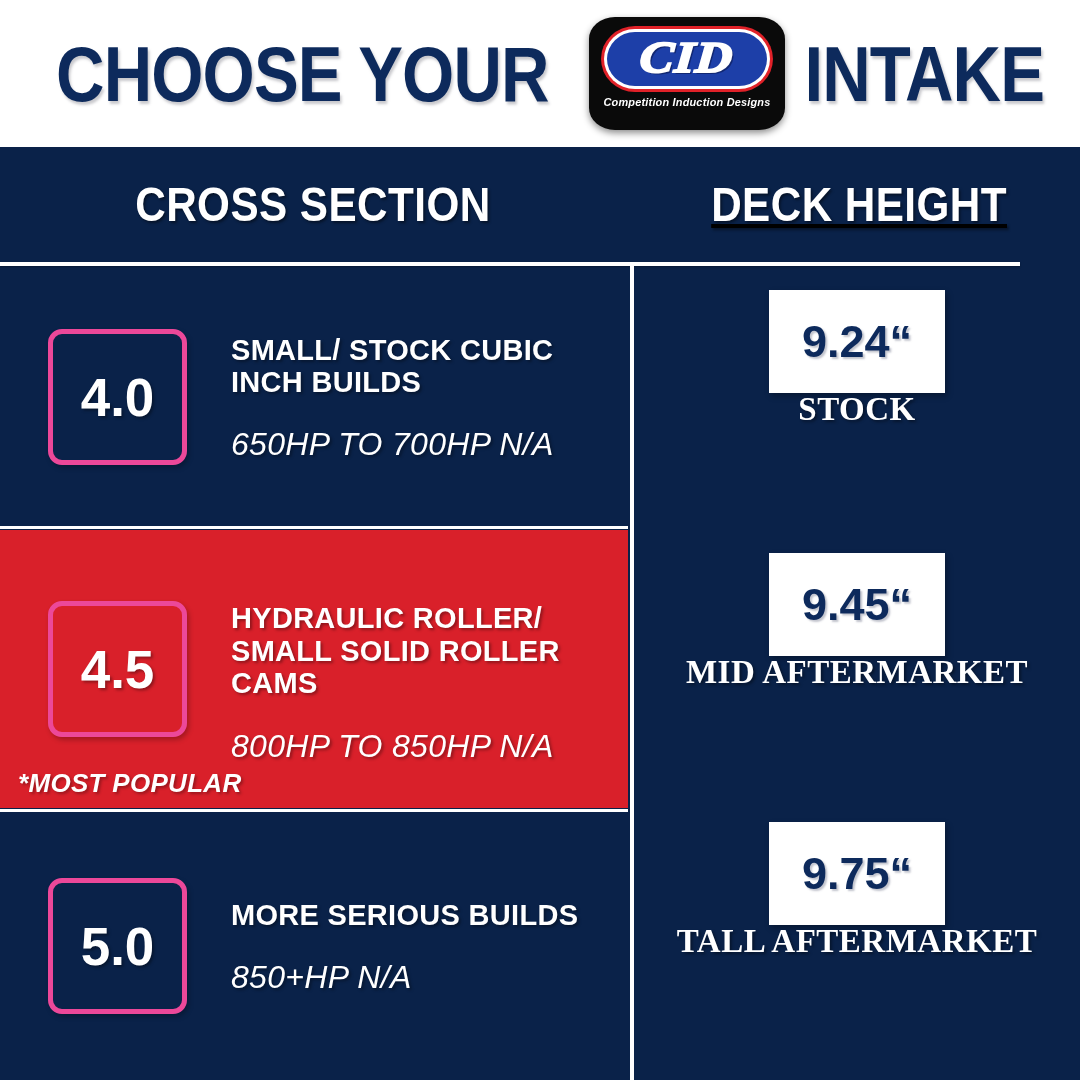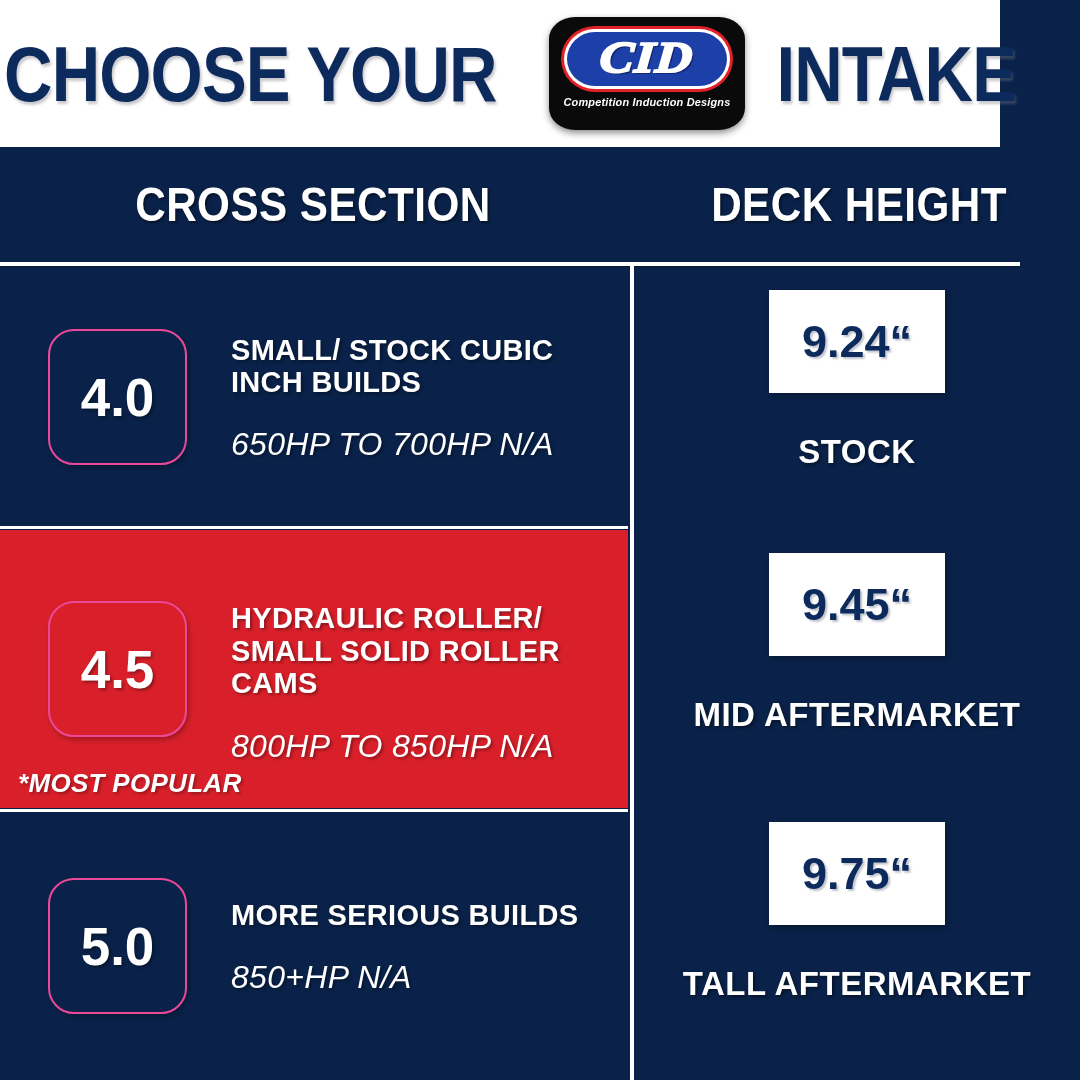--- a/index.html
+++ b/index.html
@@ -13,24 +13,24 @@
 
   #infographic {
     position:relative;
     width:1080px; height:1080px;
     background:#0a2249;
   }
 
   
   .header-band {
     position:absolute; left:0; top:0;
-    width:1000px; height:147px;
-    background:#ffffff;
-    display:flex; align-items:center; justify-content:center;
-    gap:12px;
+    width:1080px; height:147px;
+    background:#ffffff;
+    display:flex; align-items:center; justify-content:center;
+    gap:0px;
   }
   .header-title {
     font-family:"Liberation Sans Narrow","Liberation Sans", sans-serif;
     font-weight:bold;
     font-size:78px;
     line-height:1;
     color:#0d2a5c;
     letter-spacing:-1px;
     transform:scaleX(0.86);
     transform-origin:center;
@@ -107,21 +107,21 @@
     position:absolute; left:0; top:147px;
     width:1080px; height:116px;
     display:flex;
     gap:13px;
   }
   .col-head {
     display:flex; align-items:center; justify-content:center;
     height:100%;
   }
   .col-head.left  { width:633px; }
-  .col-head.right { width:447px; }
+  .col-head.right { width:447px;text-decoration:underline; }
   .col-head-text {
     font-family:"Liberation Sans Narrow","Liberation Sans", sans-serif;
     font-weight:bold;
     font-size:48px;
     line-height:1;
     color:#ffffff;
     letter-spacing:0.5px;
     transform:scaleX(0.88);
     white-space:nowrap;
     text-shadow:2px 2px 3px rgba(0,0,0,0.45);
@@ -162,22 +162,22 @@
   .cs-row .rule-bot {
     position:absolute; left:0; bottom:-4px;
     width:628px; height:3px;
     background:#ffffff;
   }
 
   .squircle {
     flex:0 0 auto;
     width:139px; height:136px;
     margin-left:48px;
-    border:2px solid #ec4899;
-    border-radius:26px;
+    border:5px solid #ec4899;
+    border-radius:14px;
     display:flex; align-items:center; justify-content:center;
     box-shadow:2px 3px 5px rgba(0,0,0,0.25);
   }
   .squircle-num {
     font-family:"Liberation Sans Narrow","Liberation Sans", sans-serif;
     font-weight:bold;
     font-size:53px;
     line-height:1;
     color:#ffffff;
     letter-spacing:0px;
@@ -253,22 +253,21 @@
     font-family:"Liberation Sans Narrow","Liberation Sans", sans-serif;
     font-weight:bold;
     font-size:45px;
     line-height:1;
     color:#0d2a5c;
     letter-spacing:0px;
     text-shadow:2px 2px 2px rgba(120,125,145,0.45);
     white-space:nowrap;
   }
   .dh-label {
-    margin-top:42px;
-    font-family:Liberation Sans, sans-serif;
+    font-family:Liberation Serif, serif;
     font-weight:bold;
     font-size:33px;
     line-height:1;
     color:#ffffff;
     letter-spacing:0.5px;
     text-shadow:2px 2px 3px rgba(0,0,0,0.40);
     white-space:nowrap;
   }
 </style>
 </head>

